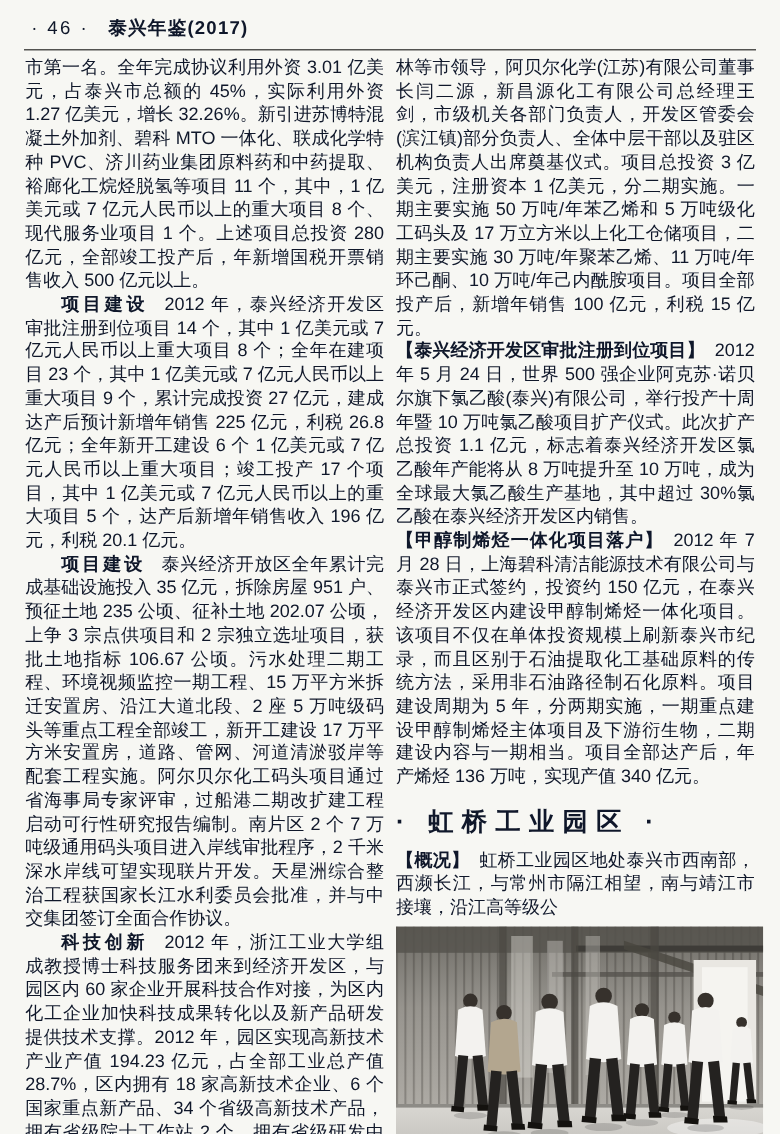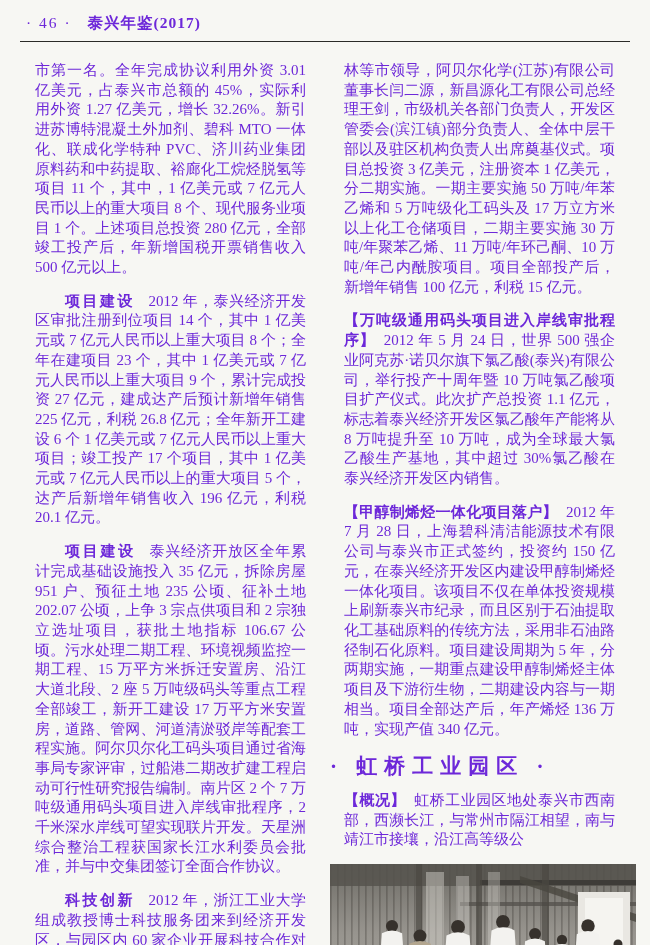--- a/index.html
+++ b/index.html
@@ -1,22 +1,22 @@
 <!DOCTYPE html>
 <html lang="zh"><head>
 <meta charset="utf-8">
 <style>
   html,body{margin:0;padding:0;background:#e9e9e6;}
   .page{
     position:relative;
     width:650px;height:945px;
     margin:0 auto;
     background:#f7f7f3;
-    font-family:Liberation Serif, serif;
-    color:#6d28d9;
+    font-family:Liberation Sans, sans-serif;
+    color:#0f172a;
     overflow:hidden;
     box-sizing:border-box;
   }
   .header{
     display:flex;align-items:baseline;gap:16px;
     margin:0 20px;padding:13px 6px 7px 6px;
     border-bottom:1.6px solid #2b2b28;
     font-size:15.5px;
   }
   .page-num{letter-spacing:2px;}
@@ -24,21 +24,21 @@
   .columns{
     display:flex;gap:10px;
     padding:5px 21px 0 21px;
   }
   .col{
     width:299px;
     font-size:15px;
     line-height:19.7px;
     text-align:justify;
   }
-  .col p{margin:14px;text-indent:2em;}
+  .col p{margin:0;text-indent:2em;}
   .col p.flush{text-indent:0;}
   .lead{font-weight:bold;letter-spacing:2px;padding-right:0.9em;}
   .btitle{font-weight:bold;padding-right:0.55em;}
   .entry{margin-top:19px;}
   .section-title{
     text-align:left;
     font-size:21px;
     font-weight:bold;
     letter-spacing:7px;
     margin:18px 0 12px 0;
@@ -70,21 +70,21 @@
 
       <p><span class="lead">项目建设</span><span>泰兴经济开放区全年累计完成基础设施投入 35 亿元，拆除房屋 951 户、预征土地 235 公顷、征补土地 202.07 公顷，上争 3 宗点供项目和 2 宗独立选址项目，获批土地指标 106.67 公顷。污水处理二期工程、环境视频监控一期工程、15 万平方米拆迁安置房、沿江大道北段、2 座 5 万吨级码头等重点工程全部竣工，新开工建设 17 万平方米安置房，道路、管网、河道清淤驳岸等配套工程实施。阿尔贝尔化工码头项目通过省海事局专家评审，过船港二期改扩建工程启动可行性研究报告编制。南片区 2 个 7 万吨级通用码头项目进入岸线审批程序，2 千米深水岸线可望实现联片开发。天星洲综合整治工程获国家长江水利委员会批准，并与中交集团签订全面合作协议。</span></p>
 
       <p><span class="lead">科技创新</span><span>2012 年，浙江工业大学组成教授博士科技服务团来到经济开发区，与园区内 60 家企业开展科技合作对接，为区内化工企业加快科技成果转化以及新产品研发提供技术支撑。2012 年，园区实现高新技术产业产值 194.23 亿元，占全部工业总产值 28.7%，区内拥有 18 家高新技术企业、6 个国家重点新产品、34 个省级高新技术产品，拥有省级院士工作站 2 个，拥有省级研发中心 4 个，市级研发中心 7 家，产学研合作企业 21 家，拥有自主创新品牌产品达 50 多个，著名商标 11 个，授权专利数 2100 个，科技研发经费占 GDP 比重达 1.9%，被确定为“江苏省知识产权试点园区”。</span></p>
 
     </div>
 
     <div class="col">
       <p class="flush">林等市领导，阿贝尔化学(江苏)有限公司董事长闫二源，新昌源化工有限公司总经理王剑，市级机关各部门负责人，开发区管委会(滨江镇)部分负责人、全体中层干部以及驻区机构负责人出席奠基仪式。项目总投资 3 亿美元，注册资本 1 亿美元，分二期实施。一期主要实施 50 万吨/年苯乙烯和 5 万吨级化工码头及 17 万立方米以上化工仓储项目，二期主要实施 30 万吨/年聚苯乙烯、11 万吨/年环己酮、10 万吨/年己内酰胺项目。项目全部投产后，新增年销售 100 亿元，利税 15 亿元。</p>
 
-      <p class="flush entry"><span class="btitle">【万吨级通用码头项目进入岸线审批程序】</span><span>2012 年 5 月 24 日，世界 500 强企业阿克苏·诺贝尔旗下氯乙酸(泰兴)有限公司，举行投产十周年暨 10 万吨氯乙酸项目扩产仪式。此次扩产总投资 1.1 亿元，标志着泰兴经济开发区氯乙酸年产能将从 8 万吨提升至 10 万吨，成为全球最大氯乙酸生产基地，其中超过 30%氯乙酸在泰兴经济开发区内销售。</span></p>
+      <p class="flush entry"><span class="btitle">【泰兴经济开发区审批注册到位项目】</span><span>2012 年 5 月 24 日，世界 500 强企业阿克苏·诺贝尔旗下氯乙酸(泰兴)有限公司，举行投产十周年暨 10 万吨氯乙酸项目扩产仪式。此次扩产总投资 1.1 亿元，标志着泰兴经济开发区氯乙酸年产能将从 8 万吨提升至 10 万吨，成为全球最大氯乙酸生产基地，其中超过 30%氯乙酸在泰兴经济开发区内销售。</span></p>
 
       <p class="flush entry"><span class="btitle">【甲醇制烯烃一体化项目落户】</span><span>2012 年 7 月 28 日，上海碧科清洁能源技术有限公司与泰兴市正式签约，投资约 150 亿元，在泰兴经济开发区内建设甲醇制烯烃一体化项目。该项目不仅在单体投资规模上刷新泰兴市纪录，而且区别于石油提取化工基础原料的传统方法，采用非石油路径制石化原料。项目建设周期为 5 年，分两期实施，一期重点建设甲醇制烯烃主体项目及下游衍生物，二期建设内容与一期相当。项目全部达产后，年产烯烃 136 万吨，实现产值 340 亿元。</span></p>
 
       <div class="section-title">· 虹桥工业园区 ·</div>
 
       <p class="flush"><span class="btitle">【概况】</span><span>虹桥工业园区地处泰兴市西南部，西濒长江，与常州市隔江相望，南与靖江市接壤，沿江高等级公</span></p>
 
       <svg class="photo" viewBox="0 0 306 214" aria-hidden="true">
         <defs>
           <linearGradient id="wallGrad" x1="0" y1="0" x2="0" y2="1">

